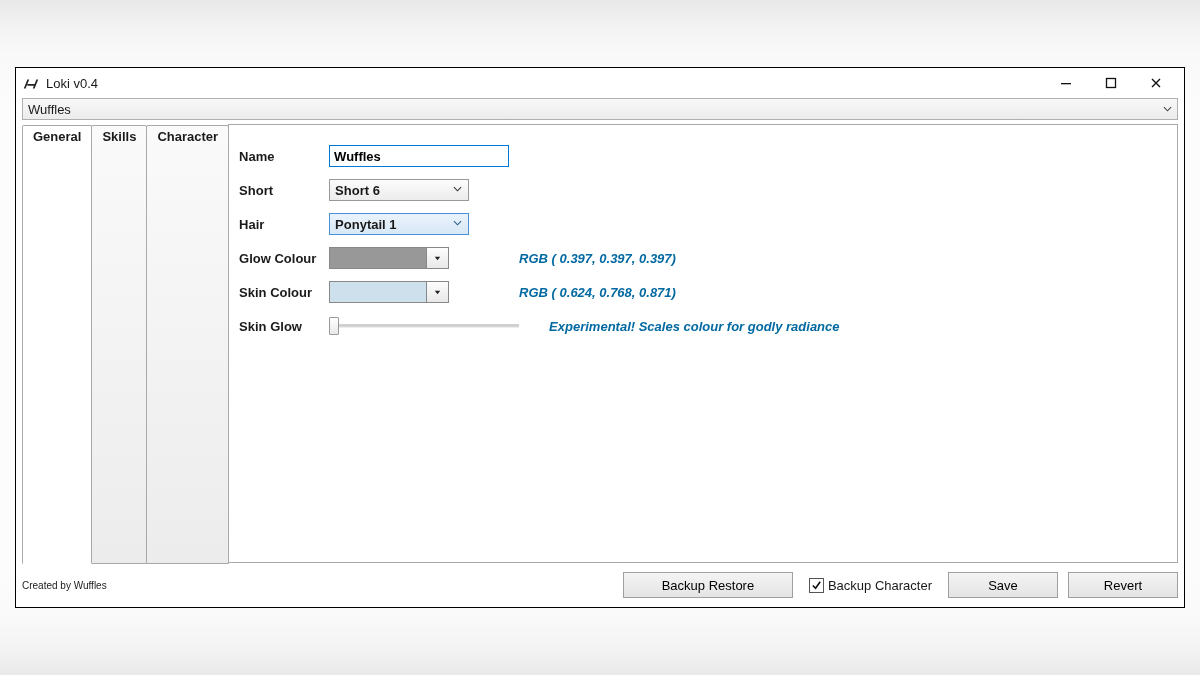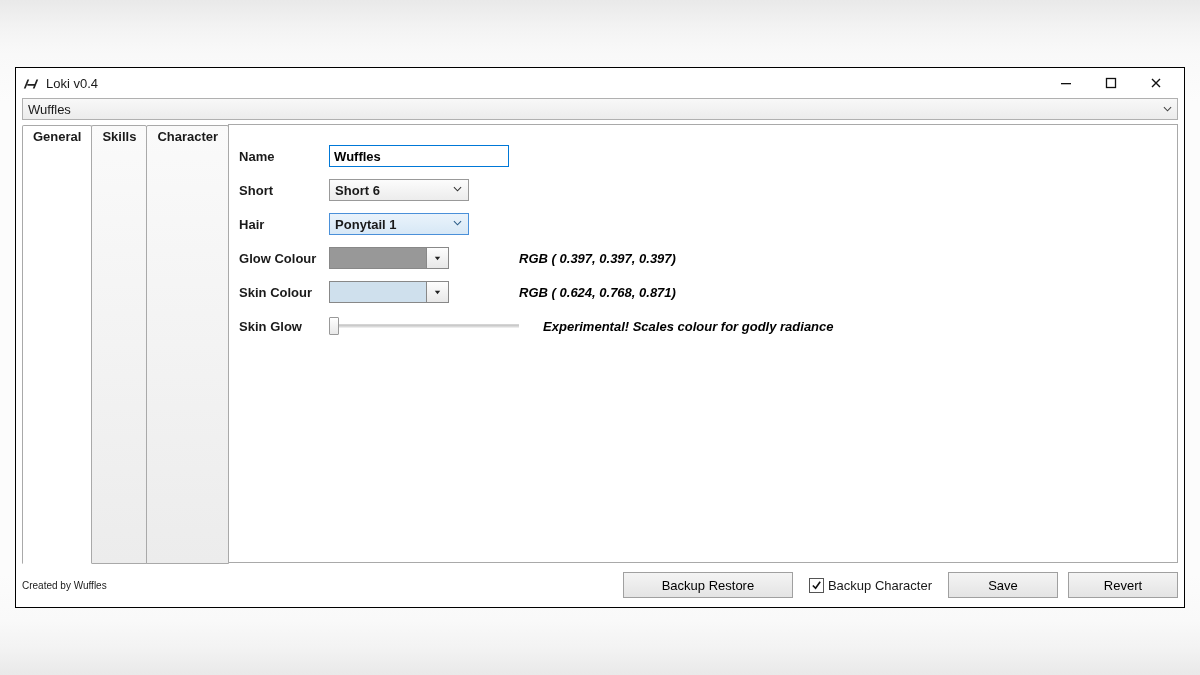--- a/index.html
+++ b/index.html
@@ -145,21 +145,21 @@
     width: 22px; height:22px;
     border:1px solid #888;
     border-left:none;
     background:linear-gradient(#fdfdfd,#e8e8e8);
     display:flex;align-items:center;justify-content:center;
   }
   .dd-btn svg { width:9px;height:9px; }
   .hint {
     margin-left: 70px;
     font-style: italic;
-    color:#000000;
+    color:#0369a1;
     font-size:13px;
   }
   .slider-wrap {
     width: 190px;
     position:relative;
     height:20px;
   }
   .slider-track {
     position:absolute;
     left:4px; right:0; top:50%;
@@ -170,21 +170,21 @@
   }
   .slider-thumb {
     position:absolute;
     left:0; top:50%;
     width:10px; height:18px;
     transform:translateY(-50%);
     background:linear-gradient(#fff,#e8e8e8);
     border:1px solid #999;
     border-radius:1px;
   }
-  .hint.slider { margin-left: 24px; }
+  .hint.slider { margin-left: 30px; }
 
   .footer {
     height: 36px;
     margin: 4px 6px 4px 6px;
     display:flex;
     align-items:center;
     gap:10px;
   }
   .credit { font-size:10px; }
   .footer .spacer { flex:1; }

